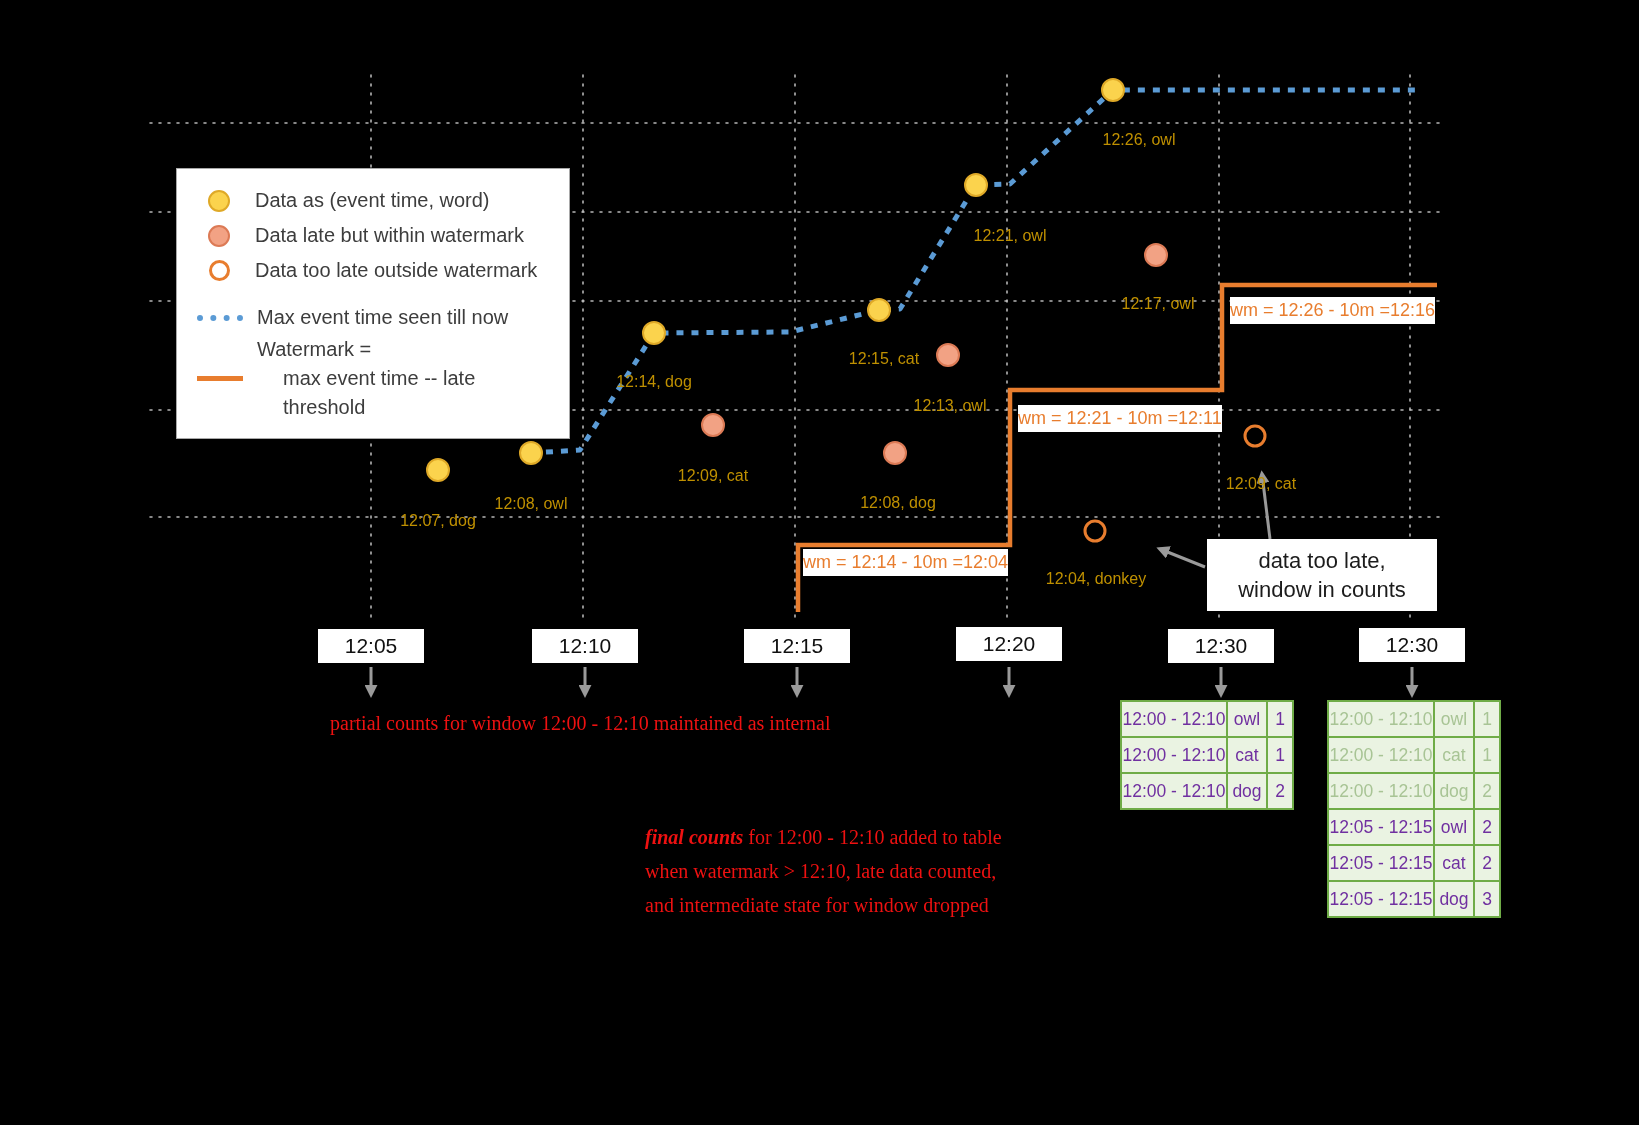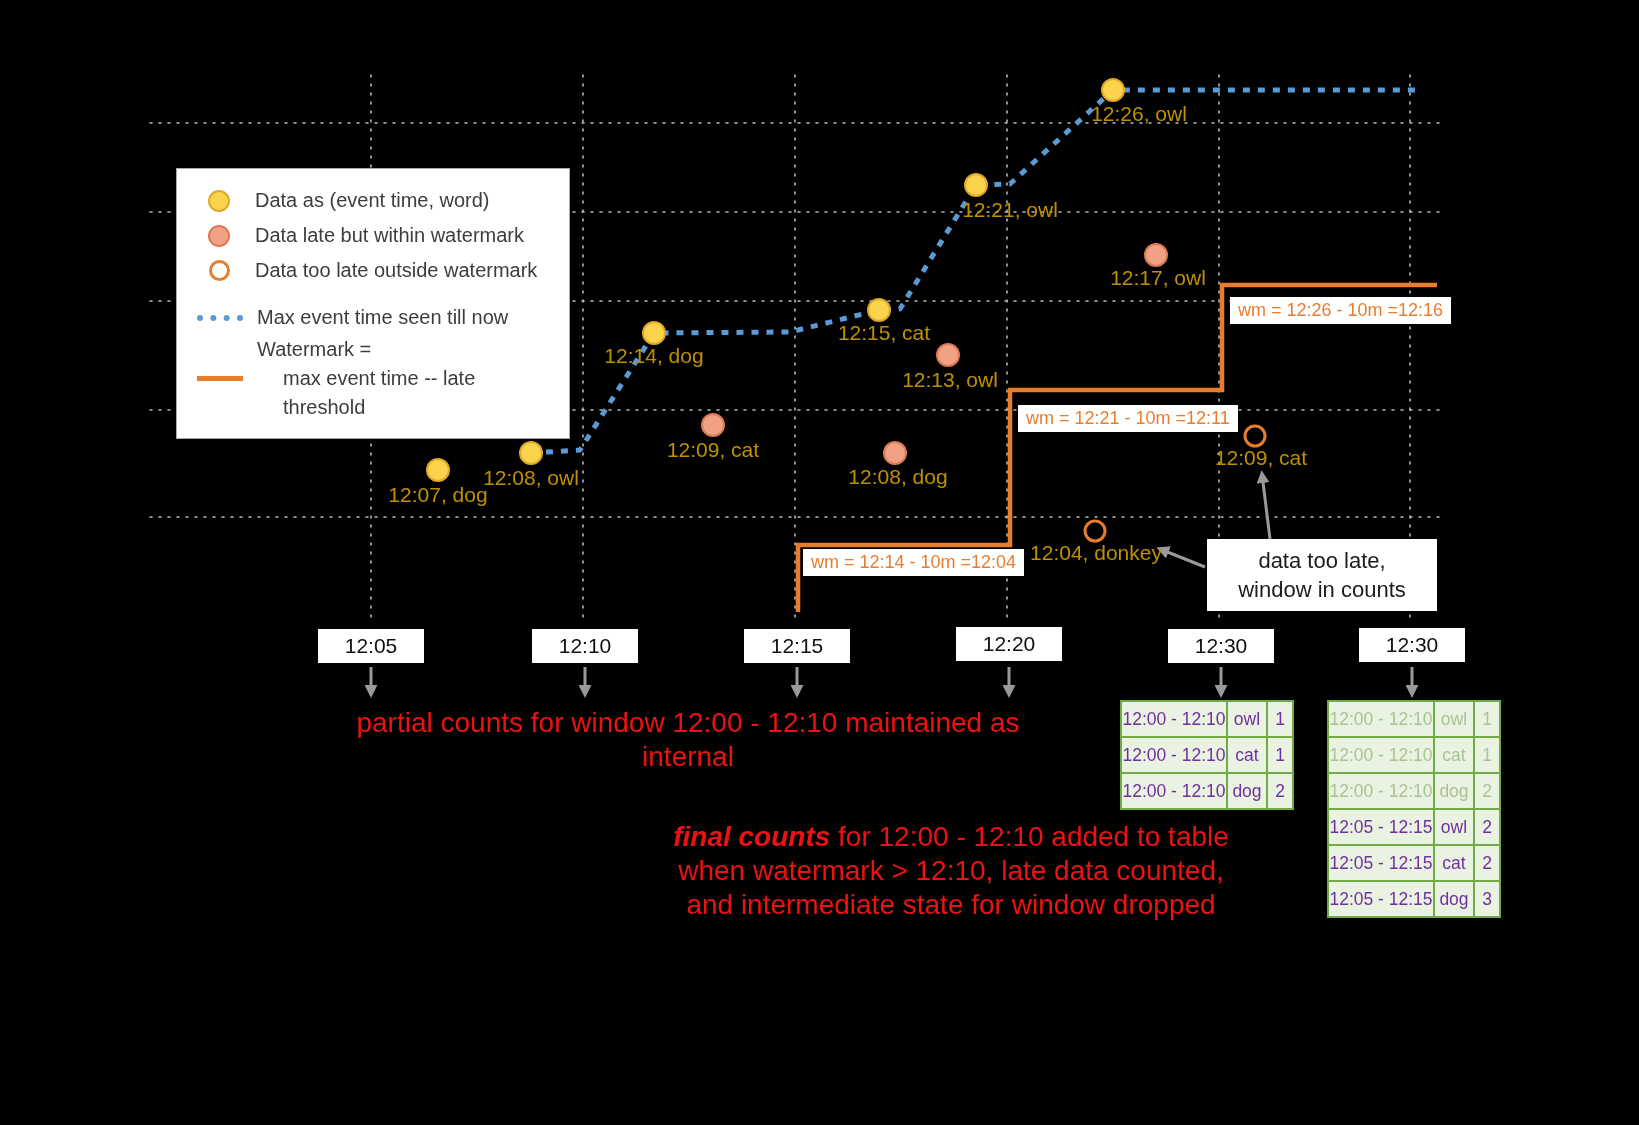--- a/index.html
+++ b/index.html
@@ -14,45 +14,45 @@
   .maxline { fill:none; stroke:var(--blue,#5B9BD5); stroke-width:5; stroke-dasharray:7 8; stroke-linejoin:round; }
   .wmline  { fill:none; stroke:var(--orange,#E87D2E); stroke-width:4.5; }
   .tick-arrow, .note-arrow { stroke:var(--arrow-gray,#9a9a9a); stroke-width:3; fill:none; }
   .ah-fill { fill:var(--arrow-gray,#9a9a9a); }
 
   
   .dot { position:absolute; width:24px; height:24px; border-radius:50%; transform:translate(-50%,-50%); }
   .dot.ontime  { background:var(--yellow,#FBD34D); border:2px solid var(--yellow-edge,#DFA927); }
   .dot.late    { background:var(--salmon,#F2A284); border:2px solid var(--salmon-edge,#DC7A55); }
   .dot.toolate { width:23px; height:23px; background:transparent; border:3.5px solid var(--orange,#E87D2E); }
-  .pt-label { position:absolute; transform:translateX(-50%); color:var(--gold-text,#BF9000); font-size:21px; white-space:nowrap; }
+  .pt-label { position:absolute; transform:translateX(-50%); color:var(--gold-text,#BF9000); font-size:16px; white-space:nowrap;margin-top:29px; }
 
   
   .legend { left:176px; top:168px; width:394px; background:#fff; border:1px solid #a8a8a8; padding:14px 20px 16px 20px; color:var(--ink,#3d3d3d); font-size:20px; }
   .legend-row { display:flex; align-items:center; gap:14px; min-height:35px; }
   .legend-row.group-gap { margin-top:12px; }
   .legend-icon { flex:0 0 44px; display:flex; align-items:center; justify-content:center; }
   .mini-dot { width:22px; height:22px; border-radius:50%; display:inline-block; }
   .mini-dot.ontime { background:var(--yellow,#FBD34D); border:2px solid var(--yellow-edge,#DFA927); }
   .mini-dot.late   { background:var(--salmon,#F2A284); border:2px solid var(--salmon-edge,#DC7A55); }
   .mini-dot.toolate{ background:transparent; border:3.5px solid var(--orange,#E87D2E); width:21px; height:21px; }
   .mini-line.dotted { display:inline-block; width:46px; height:0; border-top:6px dotted var(--blue,#5B9BD5); }
   .mini-line.solid  { display:inline-block; width:46px; height:5px; background:var(--orange,#E87D2E); }
   .legend-2line span { display:block; line-height:29px; }
   .legend-2line .indent { padding-left:26px; }
 
   
   .tickbox { position:absolute; transform:translateX(-50%); width:106px; height:34px; background:#fff; color:#101010;
              font-size:21px; display:flex; align-items:center; justify-content:center; }
 
   
-  .wmbox { position:absolute; background:#fff; color:var(--orange,#E87D2E); font-size:18px; padding:3px 8px; white-space:nowrap; }
-
-  
-  .note-red { position:absolute; color:var(--red-text,#EE1111); font-size:28px; line-height:34px; text-align:center; }
+  .wmbox { position:absolute; background:#fff; color:var(--orange,#E87D2E); font-size:18px; padding:3px 0; white-space:nowrap; }
+
+  
+  .note-red { position:absolute; color:var(--red-text,#EE1111); font-size:20px; line-height:34px; text-align:left;font-family:Liberation Serif, serif; }
   .note-red .emph { font-weight:bold; font-style:italic; }
 
   
   .toolate-box { position:absolute; left:1207px; top:539px; width:230px; background:#fff; color:#1c1c1c;
                  font-size:22px; line-height:29px; text-align:center; padding:7px 12px; }
 
   
   .rtable { position:absolute; display:grid; grid-template-columns:104px 38px 24px; grid-auto-rows:34px; gap:2px;
             background:var(--green-border,#6FAC47); border:2.5px solid var(--green-border,#6FAC47); }
   .rtable .cell { background:var(--green-bg,#EAF3E2); color:var(--purple,#7030A0); font-size:17.5px;

